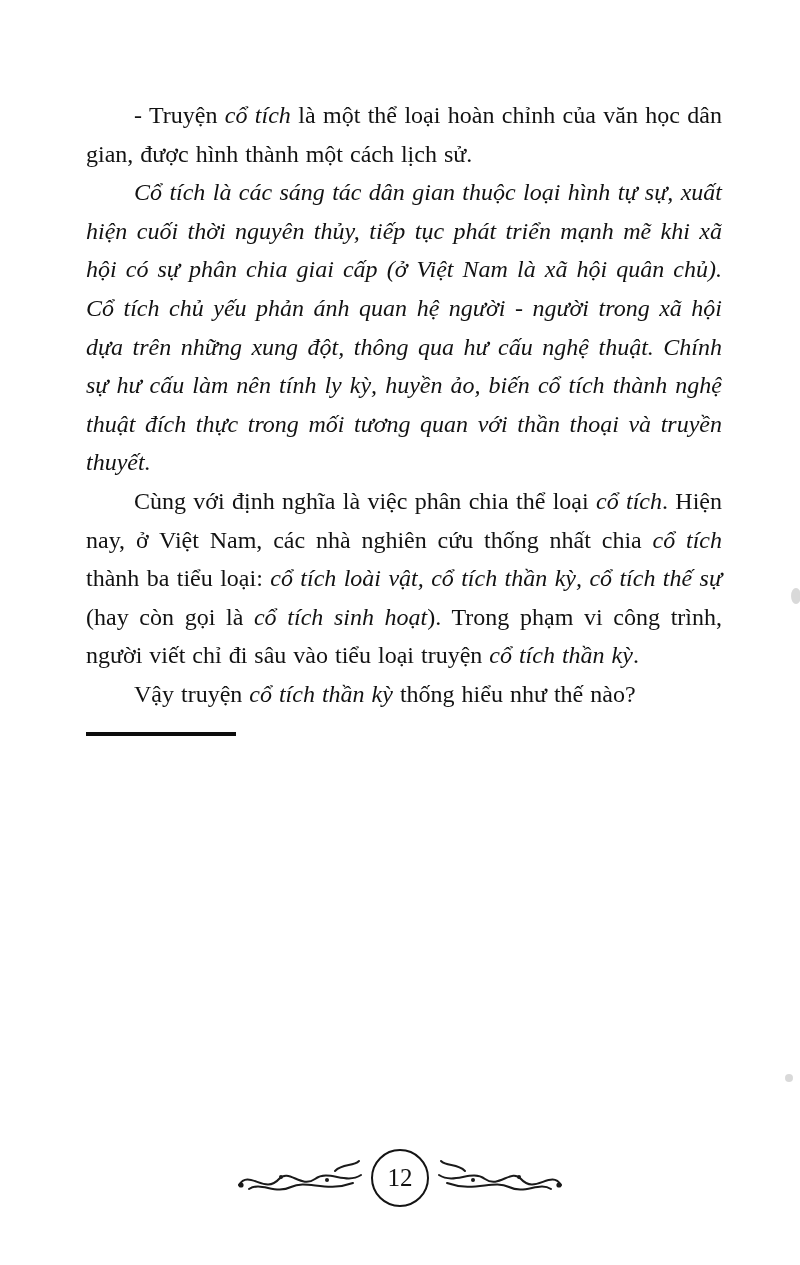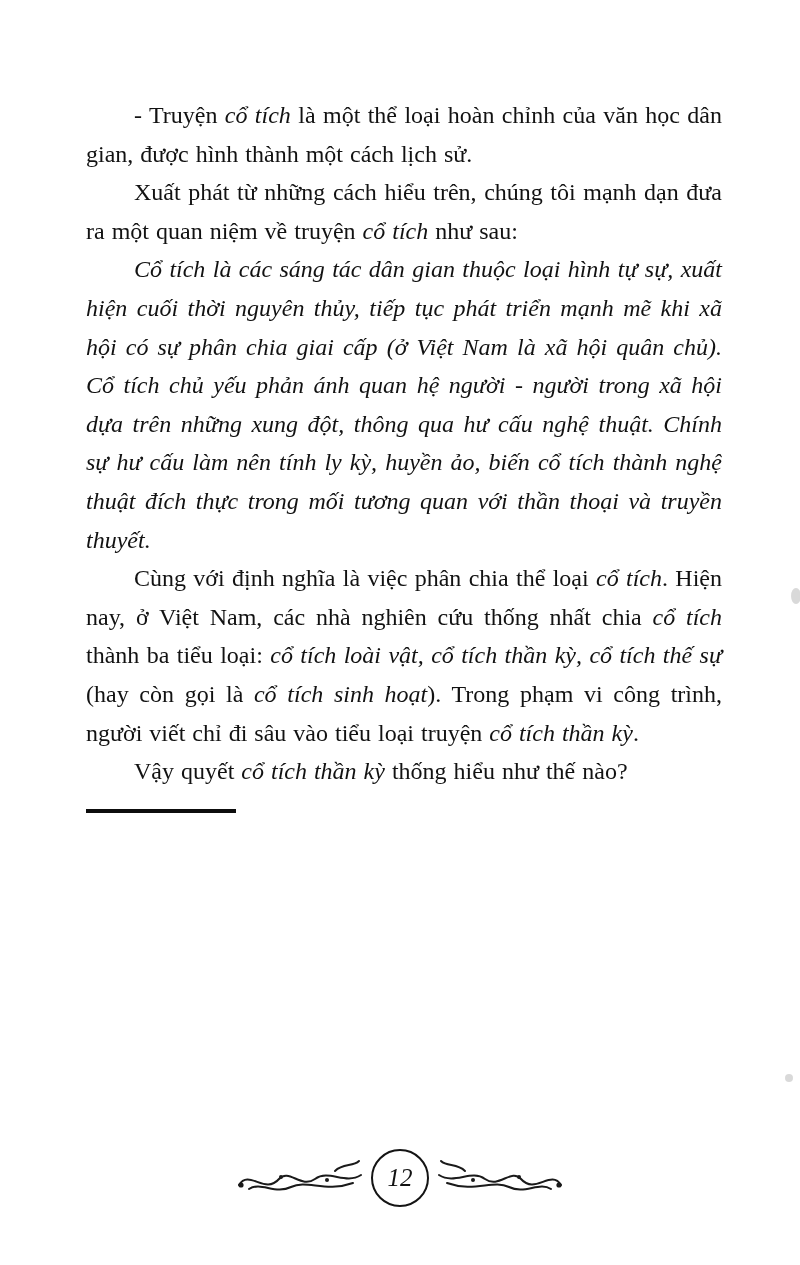--- a/index.html
+++ b/index.html
@@ -55,21 +55,20 @@
   }
   .footer-ornament {
     position: absolute;
     bottom: 58px;
     left: 0;
     width: 800px;
     display: flex;
     align-items: center;
     justify-content: center;
     gap: 6px;
-    font-style: italic;
   }
   .page-number-circle {
     width: 54px;
     height: 54px;
     border: 2.5px solid #141414;
     border-radius: 50%;
     display: flex;
     align-items: center;
     justify-content: center;
     font-size: 25px;
@@ -87,24 +86,23 @@
   .smudge-1 { right: 28px; top: 588px; width: 10px; height: 16px; }
   .smudge-2 { right: 36px; top: 1074px; width: 8px; height: 8px; }
 </style>
 </head>
 <body>
 
 <div class="page">
 
   <div class="text-block">
     <p class="body-par"><span>- Truyện </span><span class="it">cổ tích</span><span> là một thể loại hoàn chỉnh của văn học dân gian, được hình thành một cách lịch sử.</span></p>
-    <p class="body-par"><span>Xuất phát từ những cách hiểu trên, chúng tôi mạnh dạn đưa ra một quan niệm về truyện </span><span class="it">cổ tích</span><span> như sau:</span></p>
     <p class="body-par"><span class="it">Cổ tích là các sáng tác dân gian thuộc loại hình tự sự, xuất hiện cuối thời nguyên thủy, tiếp tục phát triển mạnh mẽ khi xã hội có sự phân chia giai cấp (ở Việt Nam là xã hội quân chủ). Cổ tích chủ yếu phản ánh quan hệ người - người trong xã hội dựa trên những xung đột, thông qua hư cấu nghệ thuật. Chính sự hư cấu làm nên tính ly kỳ, huyền ảo, biến cổ tích thành nghệ thuật đích thực trong mối tương quan với thần thoại và truyền thuyết.</span></p>
     <p class="body-par"><span>Cùng với định nghĩa là việc phân chia thể loại </span><span class="it">cổ tích</span><span>. Hiện nay, ở Việt Nam, các nhà nghiên cứu thống nhất chia </span><span class="it">cổ tích</span><span> thành ba tiểu loại: </span><span class="it">cổ tích loài vật, cổ tích thần kỳ, cổ tích thế sự</span><span> (hay còn gọi là </span><span class="it">cổ tích sinh hoạt</span><span>). Trong phạm vi công trình, người viết chỉ đi sâu vào tiểu loại truyện </span><span class="it">cổ tích thần kỳ</span><span>.</span></p>
-    <p class="body-par"><span>Vậy quyết </span><span class="it">cổ tích thần kỳ</span><span> thống hiểu như thế nào?</span></p>
+    <p class="body-par"><span>Vậy truyện </span><span class="it">cổ tích thần kỳ</span><span> thống hiểu như thế nào?</span></p>
 
     <hr class="footnote-rule">
 
   </div>
 
   <div class="footer-ornament">
     <svg class="flourish" width="130" height="46" viewBox="0 0 130 46">
       <g fill="none" stroke="#1a1a1a" stroke-width="2" stroke-linecap="round">
         <path d="M4,30 C14,14 30,40 44,24 C54,13 66,34 80,24 C94,14 110,30 126,20"></path>
         <path d="M14,34 C26,26 40,40 56,32 C72,24 90,38 118,28"></path>

